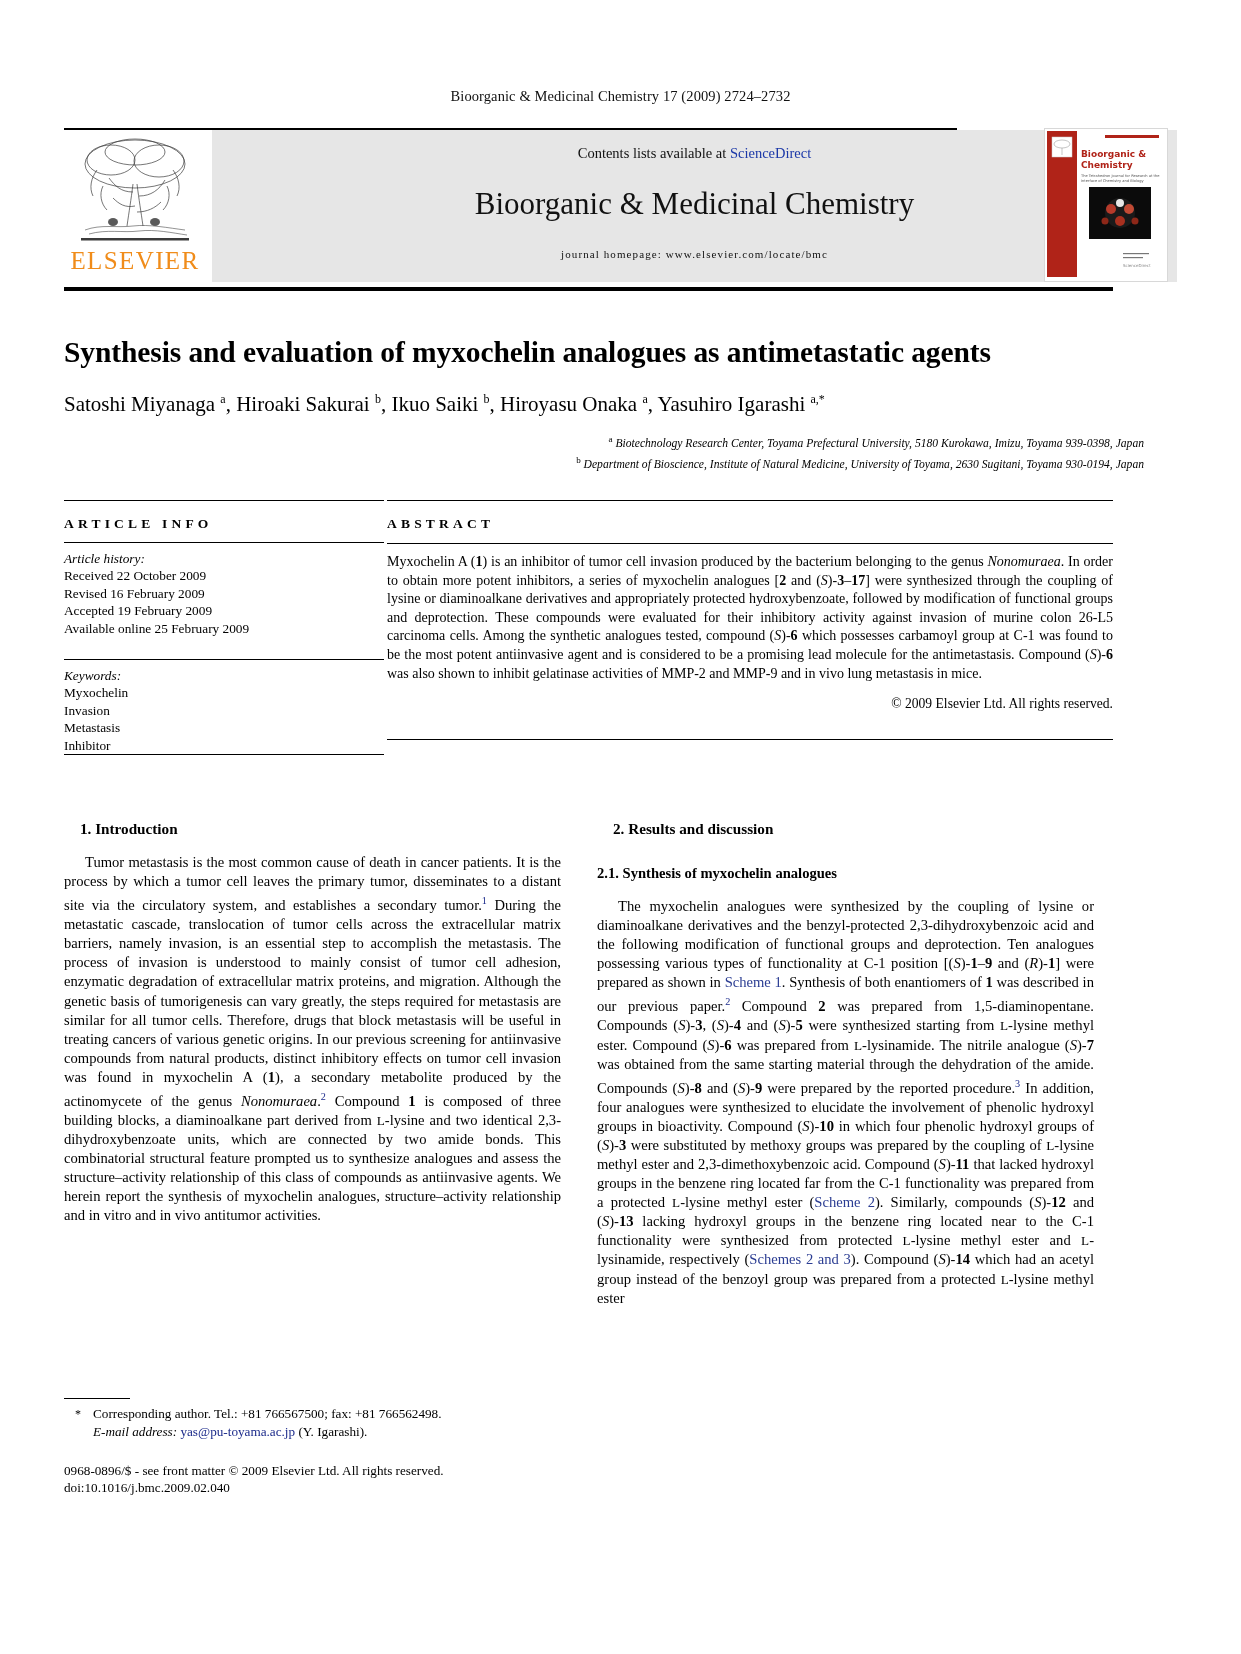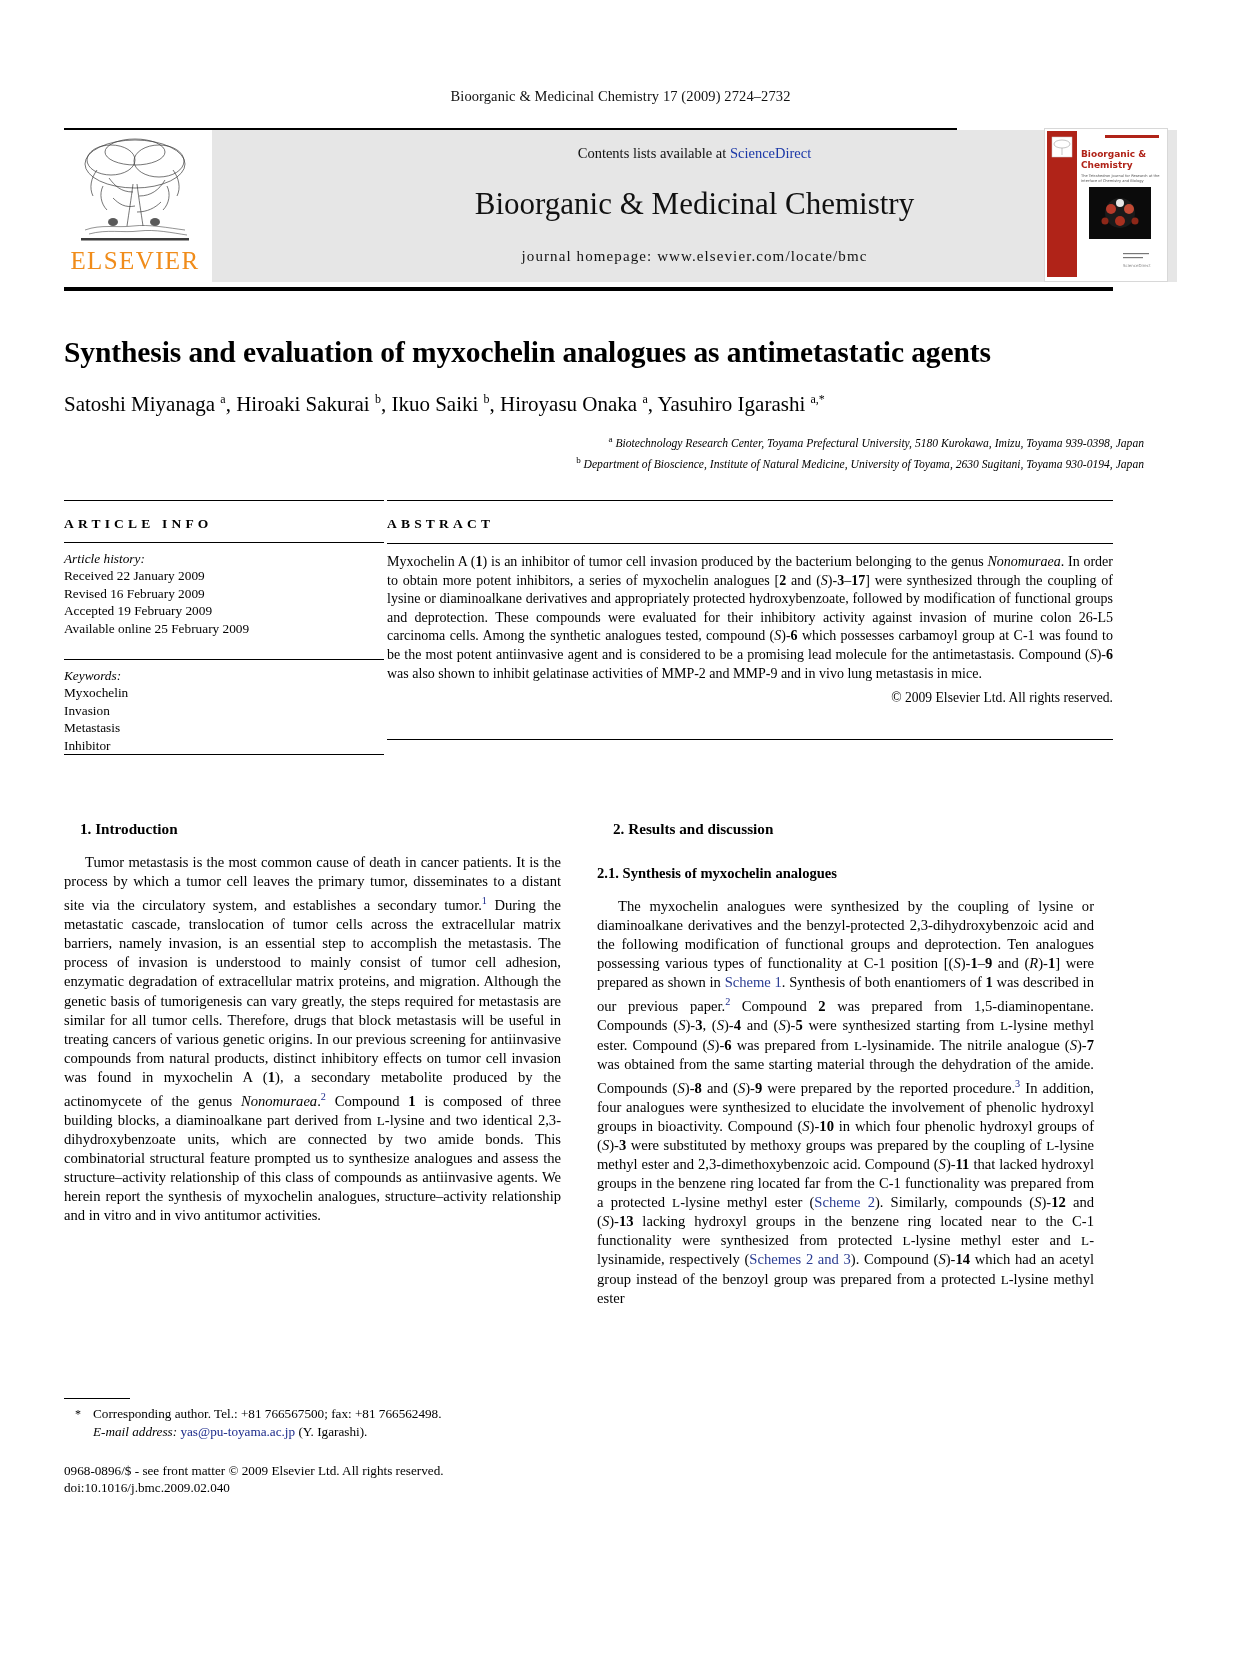--- a/index.html
+++ b/index.html
@@ -83,21 +83,21 @@
   .sciencedirect { color: #1b38a8; }
   .journal-title {
     text-align: center;
     font-size: 31px;
     margin-top: 24px;
     color: #111;
     font-family: "Liberation Serif", serif;
   }
   .homepage-line {
     text-align: center;
-    font-size: 15px;
+    font-size: 11px;
     letter-spacing: 1.1px;
     margin-top: 26px;
     color: #111;
   }
   .cover-thumb {
     position: absolute;
     left: 980px; top: 0px;
     width: 122px;
     height: 152px;
     background: #fff;
@@ -185,21 +185,21 @@
     text-align: justify;
     padding-top: 9px;
     color: #000;
     hyphens: none;
   }
   .abstract-text i { font-style: italic; }
   .abstract-text b { font-weight: bold; }
   .copyright {
     font-size: 13.6px;
     text-align: right;
-    margin-top: 7px;
+    margin-top: 13px;
   }
   .rule-info-bot { left: 64px; top: 754px; width: 320px; height: 1px; }
   .rule-abs-bot  { left: 387px; top: 739px; width: 726px; height: 1px; }
 
   
   .col-left {
     position: absolute;
     left: 64px; top: 820px;
     width: 497px;
   }
@@ -366,21 +366,21 @@
   <div class="sec-rule rule-info-top"></div>
   <div class="sec-rule rule-abs-top"></div>
   <div class="sec-rule rule-info-bot"></div>
   <div class="sec-rule rule-abs-bot"></div>
 
   <div class="info-col">
     <div class="sec-head">ARTICLE INFO</div>
     <div class="hair"></div>
     <div class="info-block">
       <div class="it">Article history:</div>
-      <div>Received 22 January 2009</div>
+      <div>Received 22 October 2009</div>
       <div>Revised 16 February 2009</div>
       <div>Accepted 19 February 2009</div>
       <div>Available online 25 February 2009</div>
     </div>
     <div class="hair" style="margin-top:22px"></div>
     <div class="info-block">
       <div class="it">Keywords:</div>
       <div>Myxochelin</div>
       <div>Invasion</div>
       <div>Metastasis</div>

